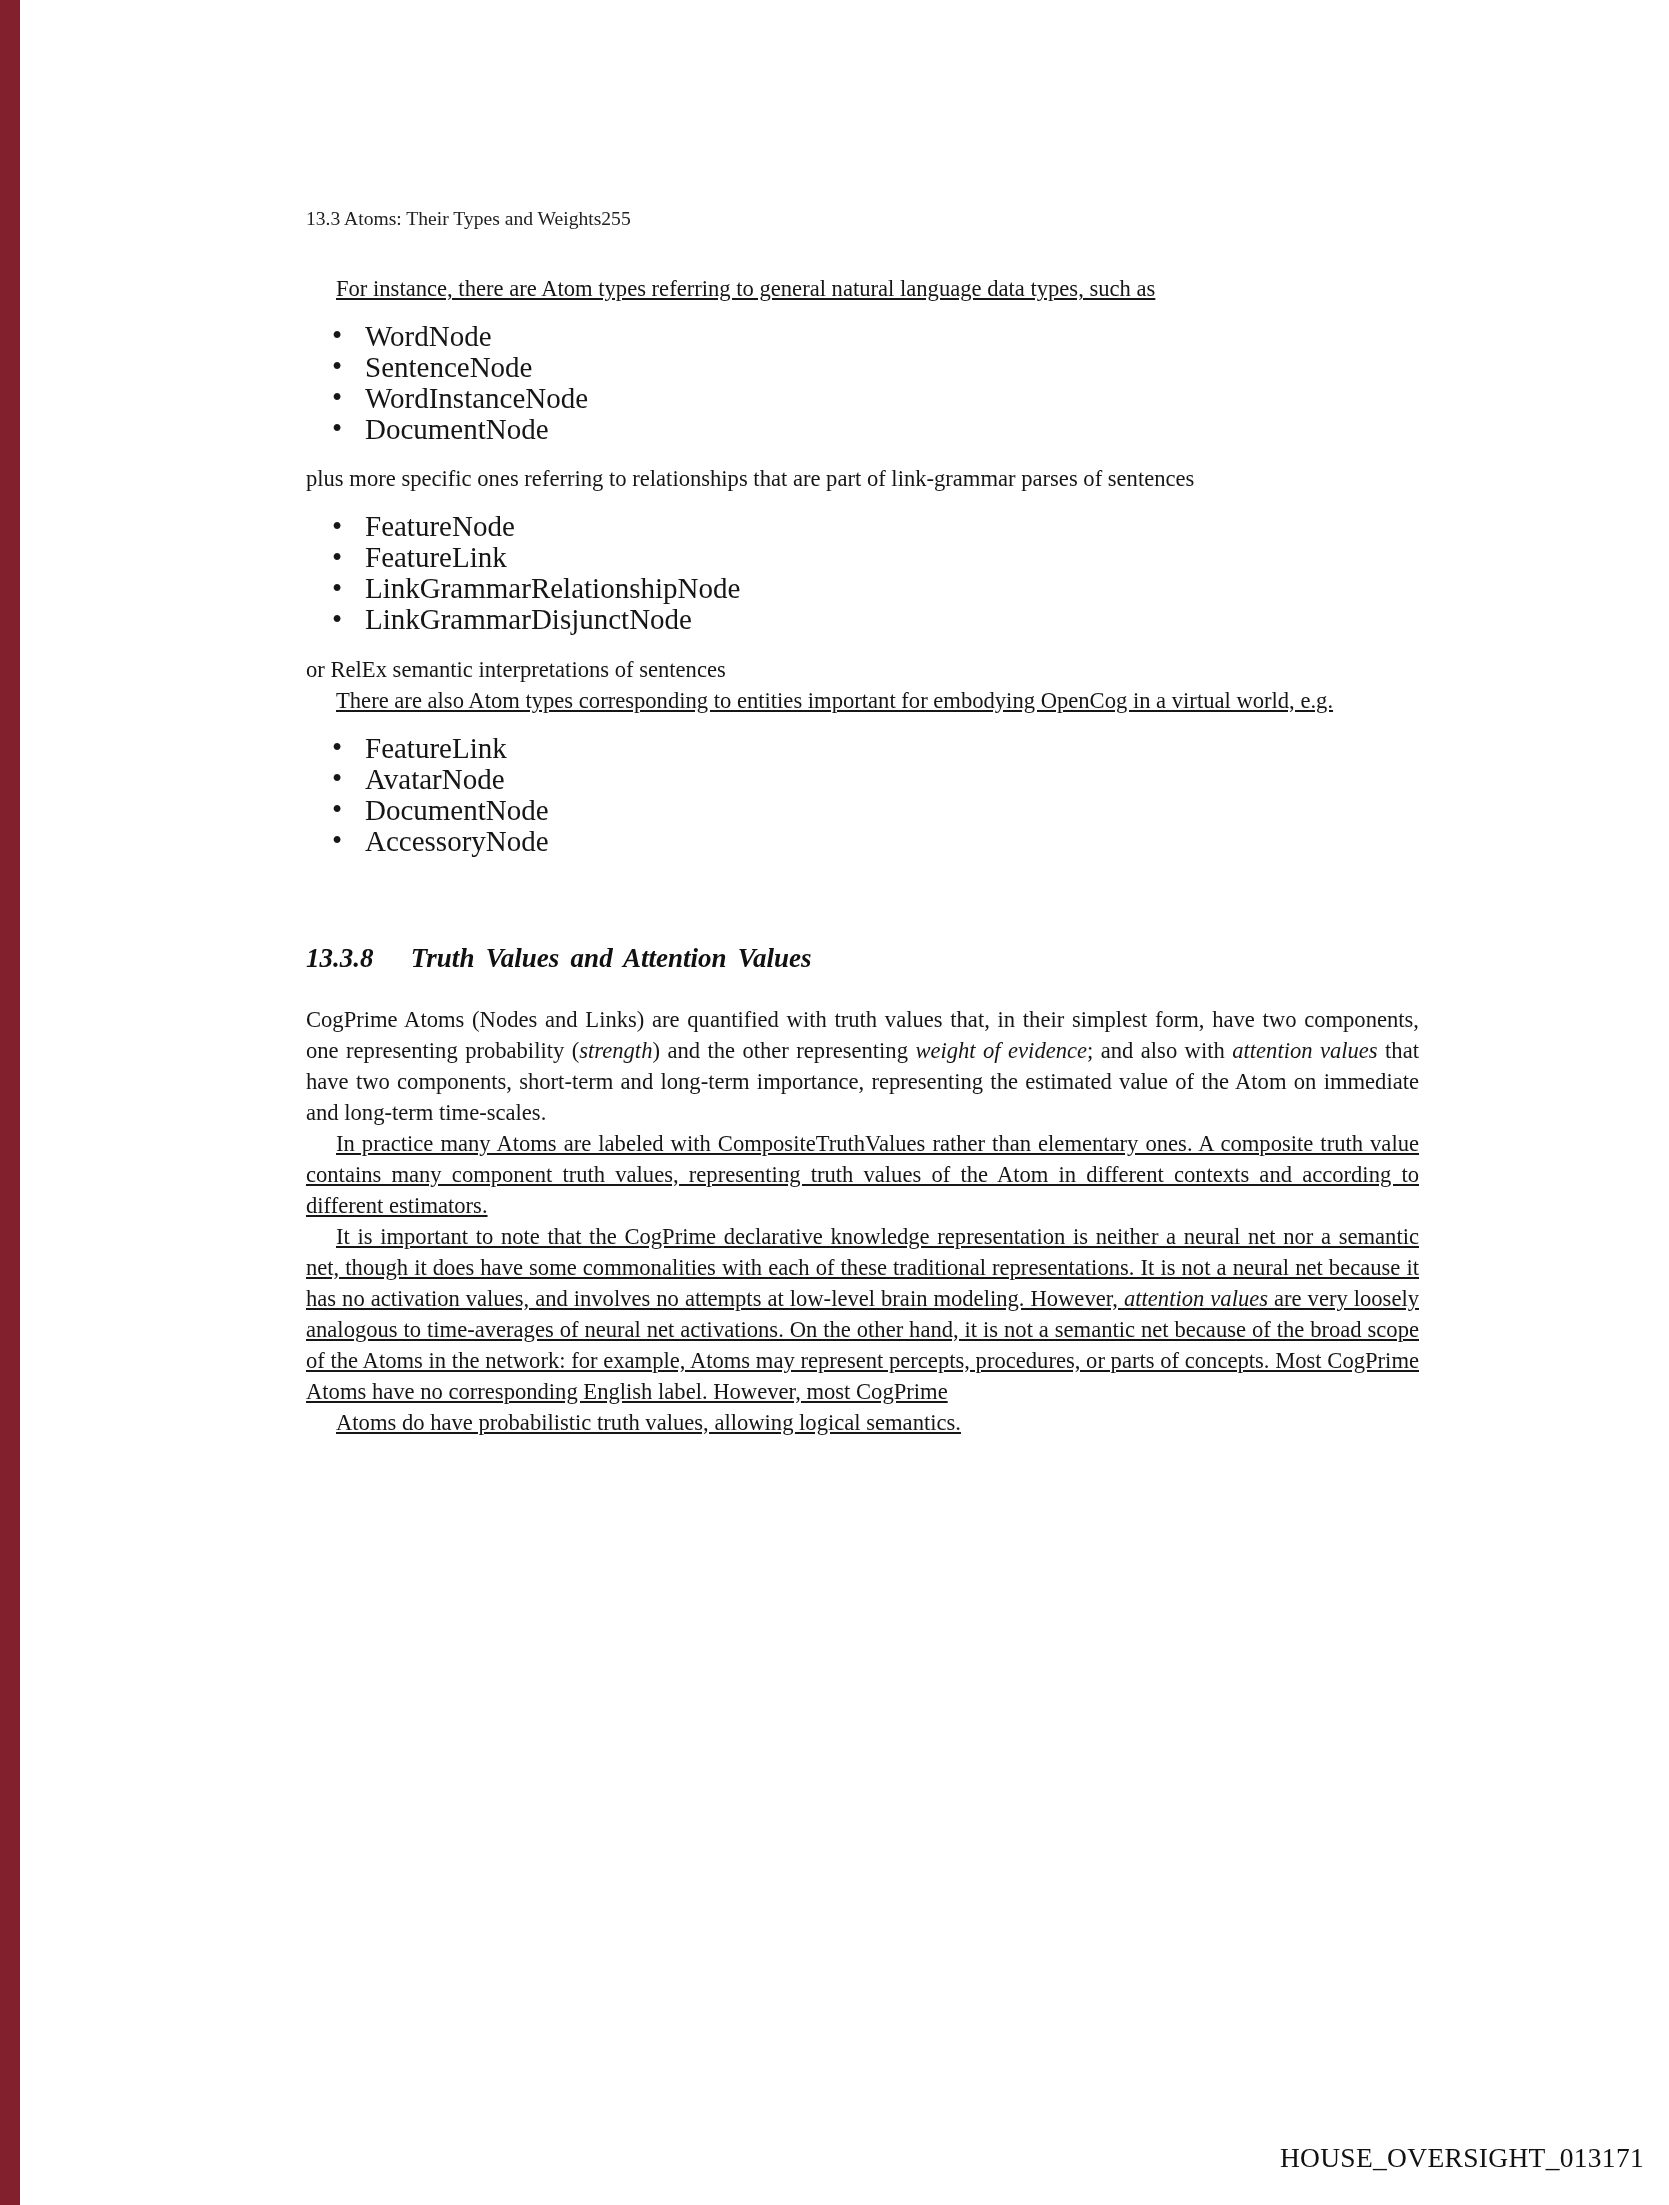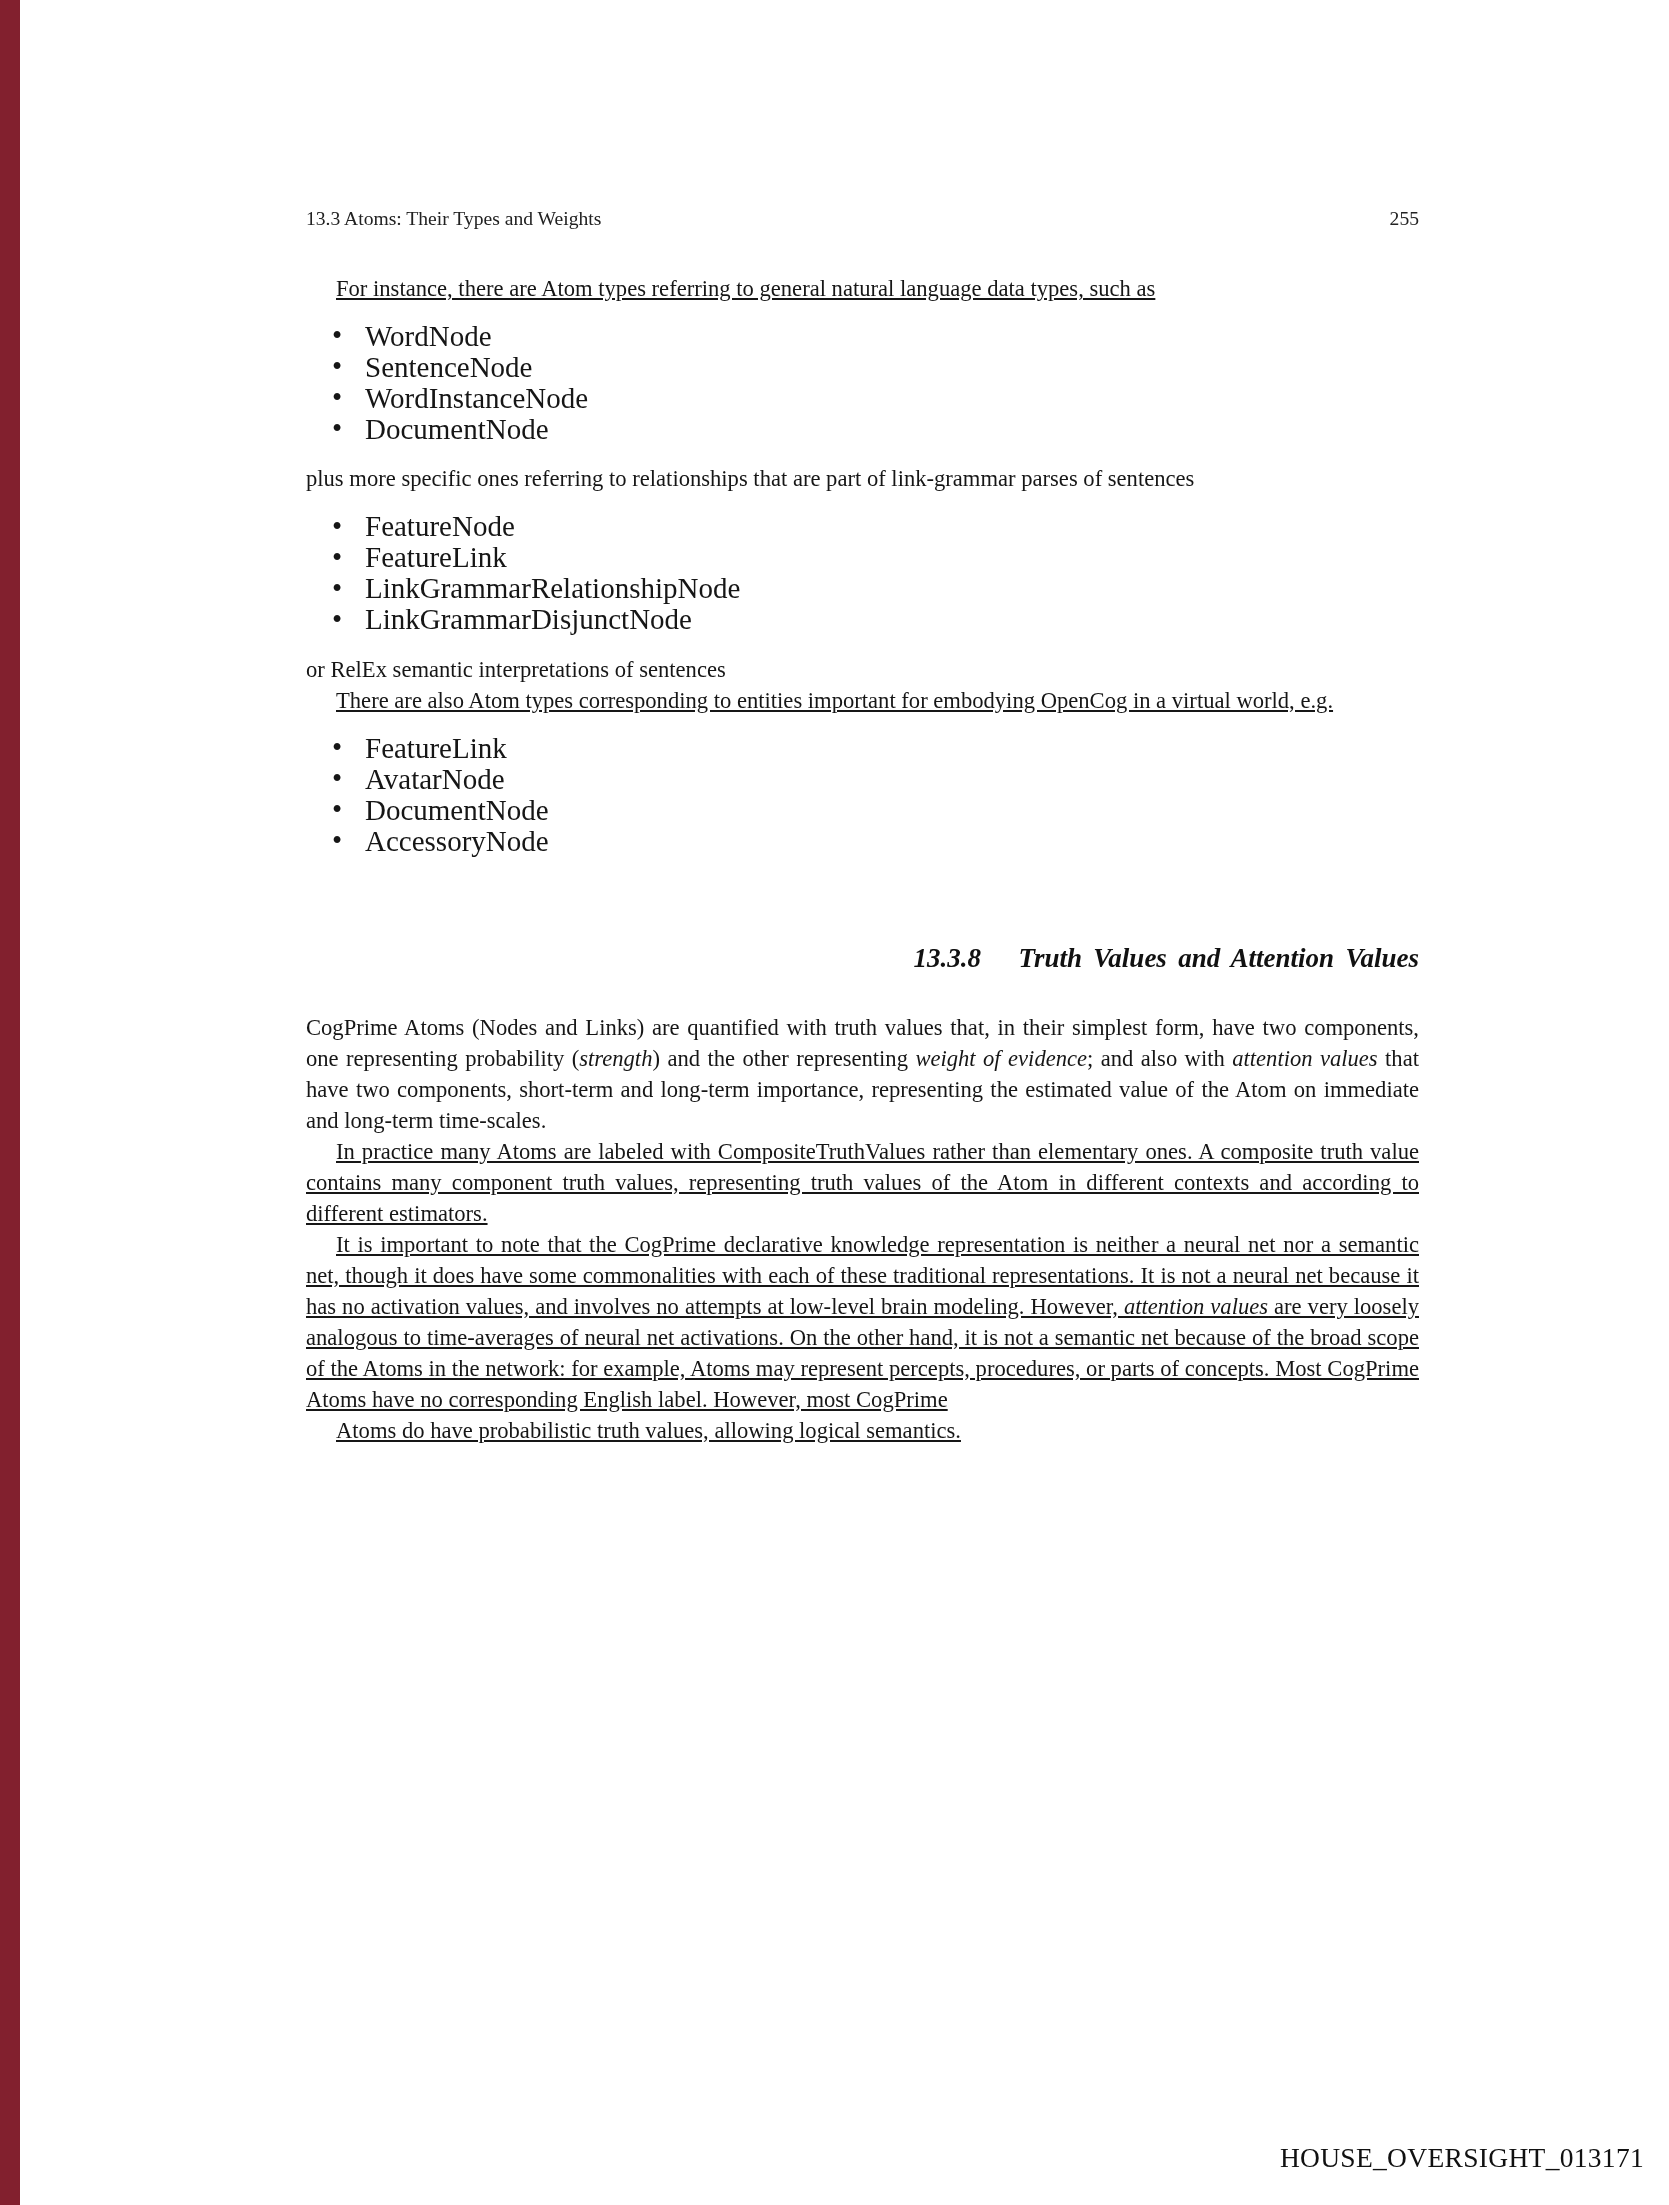--- a/index.html
+++ b/index.html
@@ -25,21 +25,20 @@
     background: #82202e; 
   }
   .content {
     position: absolute;
     left: 306px;
     top: 208px;
     width: 1113px;
   }
   .running-header {
     display: flex;
-    justify-content: space-between;
     align-items: baseline;
     font-size: 19.6px;
     color: #222222;
     margin-bottom: 43px;
   }
   .para {
     font-size: 22.6px;
     line-height: 31px;
     text-align: justify;
     margin: 0;
@@ -62,24 +61,23 @@
   .bullets li::before {
     content: "\2022";
     position: absolute;
     left: 0;
     top: -0.7px;
   }
   .subsection {
     font-size: 27px;
     font-weight: bold;
     font-style: italic;
-    margin: 86px 0 38px 0;
+    margin: 86px 0 30px 0;
     word-spacing: 4.6px;
     color: #111111;
-    text-align: right;
   }
   .subsection .sec-num {
     margin-right: 26px;
   }
   .stamp {
     position: absolute;
     right: 25px;
     bottom: 31px;
     font-family: Liberation Serif, serif;
     font-size: 27.5px;

